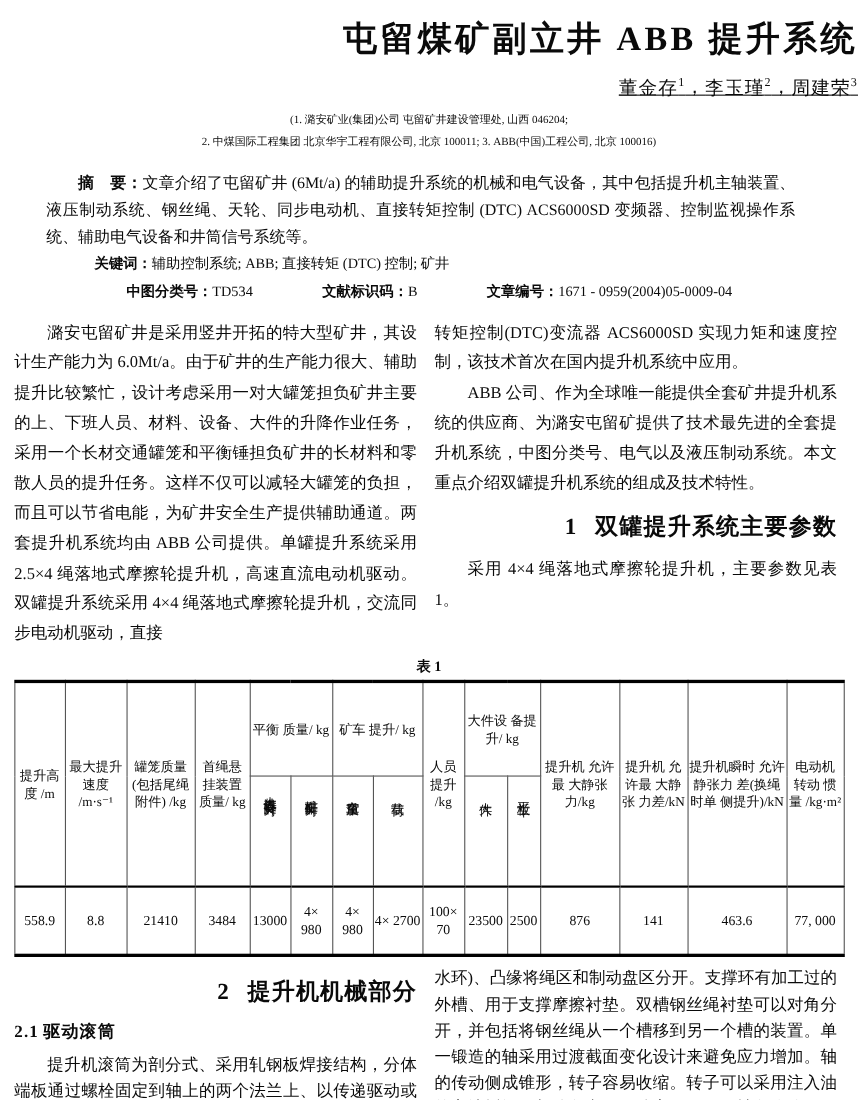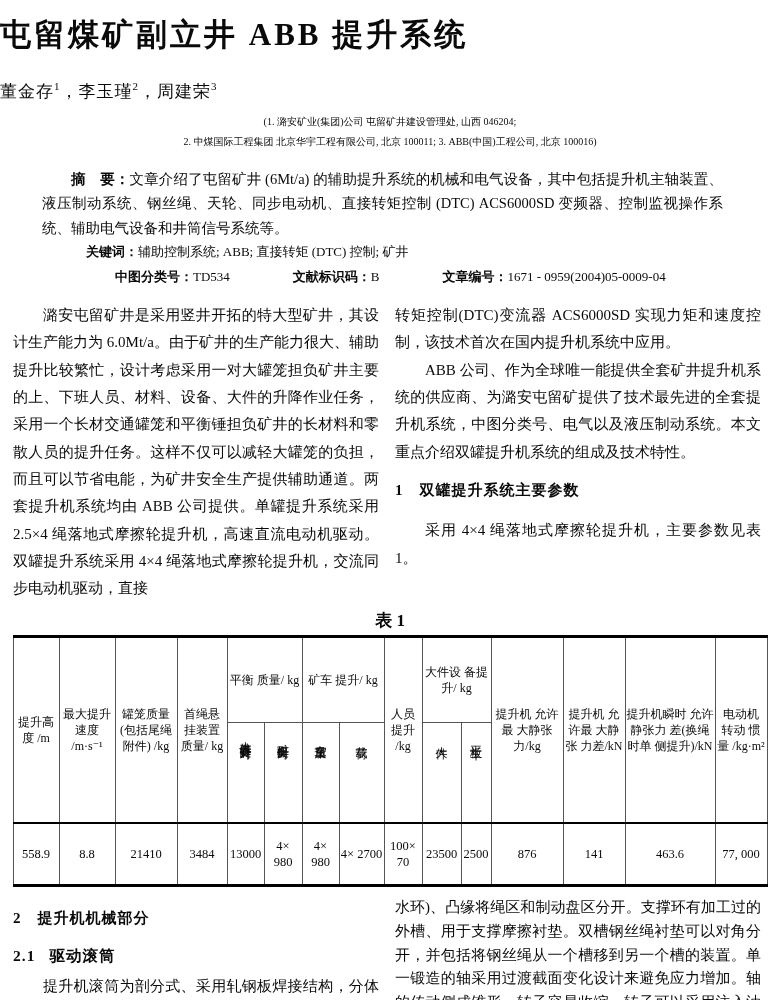--- a/index.html
+++ b/index.html
@@ -7,32 +7,33 @@
     position:relative;
     width:780px;height:1000px;
     margin:0 auto;
     background:#ffffff;
     color:#0a0a0a;
     font-family:"Liberation Serif","DejaVu Serif",serif;
     overflow:hidden;
   }
   .title{
     padding-top:15px;
-    text-align:left;
+    text-align:right;
     font-size:31px;
     font-weight:bold;
     letter-spacing:3px;
     line-height:40px;
   }
   .authors{
-    margin-top:19px;
-    text-align:left;
+    margin-top:8px;
+    text-align:right;
     font-size:17px;
     line-height:24px;
     letter-spacing:1px;
+    text-decoration:underline;
   }
   .authors sup{font-size:11px;}
   .affil{
     text-align:center;
     font-size:10px;
     line-height:20px;
   }
   .affil1{margin-top:8px;}
   .abstract{
     margin:15px 57px 0 42px;
@@ -58,40 +59,40 @@
   }
   .col{
     width:366px;
     font-size:15px;
     text-align:justify;
   }
   .cols-top .col{line-height:27.3px;}
   .col p{margin:0;text-indent:30px;}
   .col p.noindent{text-indent:0;}
   .h1{
-    font-size:15px;
+    font-size:21px;
     font-weight:bold;
     margin:11px 0 13px 0;
-    text-align:left;
+    text-align:right;
     letter-spacing:1px;
   }
   .h1 .secnum{margin-right:16px;}
   .h2{
     font-size:15.5px;
     font-weight:bold;
     margin:7px 0 7px 0;
     text-align:left;
     letter-spacing:1px;
   }
-  .h2 .secnum{margin-right:14px;}
+  .h2 .secnum{margin-right:4px;}
 
   .tbl-caption{
     margin-top:7px;
     text-align:center;
-    font-size:17px;
+    font-size:13px;
     font-weight:bold;
   }
   table.t1{
     width:754px;
     margin:3px auto 0 auto;
     border-collapse:collapse;
     table-layout:fixed;
     font-size:12px;
     border-top:3px solid #000;
     border-bottom:3px solid #000;

